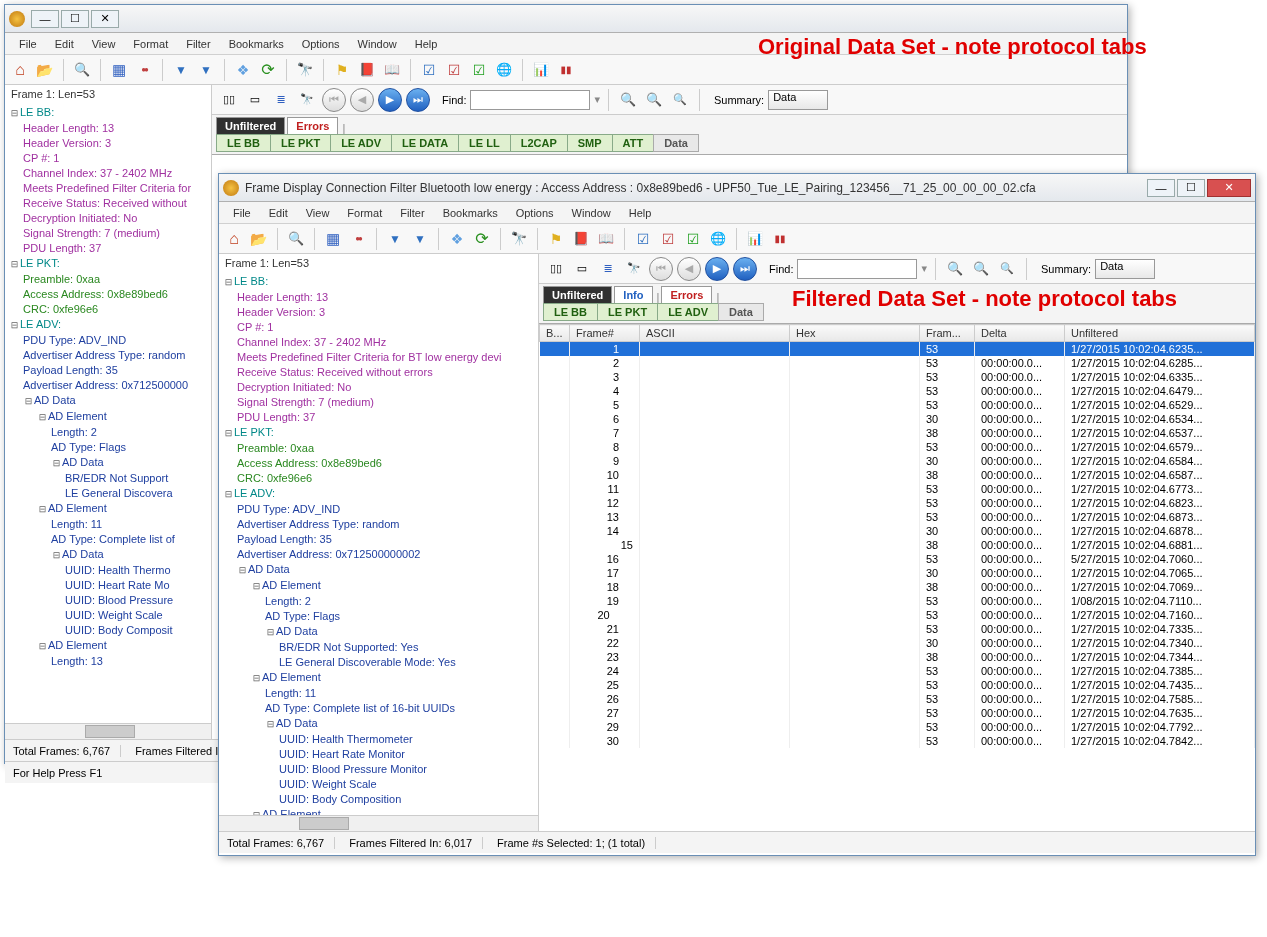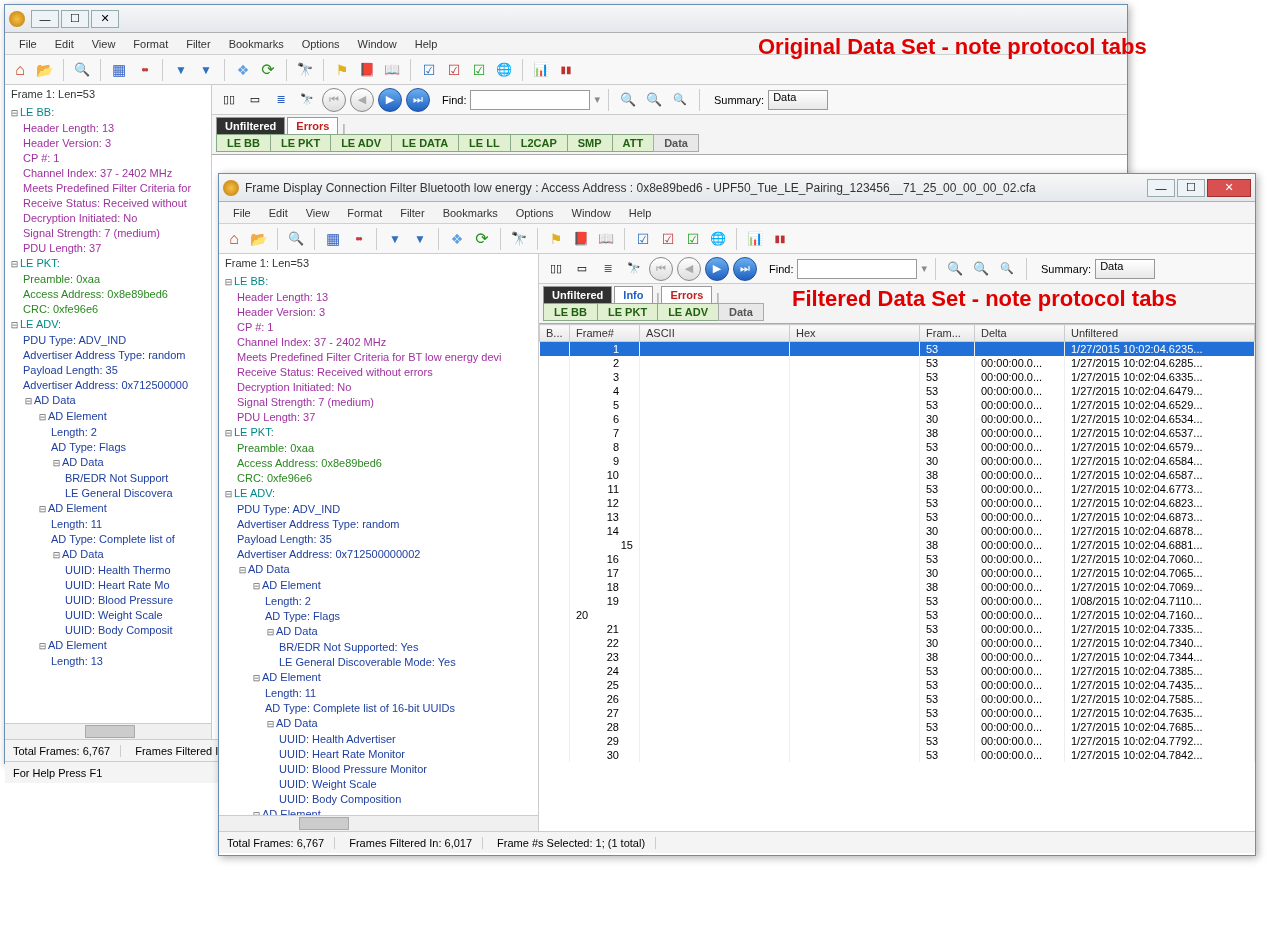--- a/index.html
+++ b/index.html
@@ -322,21 +322,21 @@
                         <li><span class="node c-blue">AD Type: Flags</span></li>
                         <li><span class="exp">⊟</span><span class="node c-blue">AD Data</span><ul>
                             <li><span class="node c-blue">BR/EDR Not Supported: Yes</span></li>
                             <li><span class="node c-blue">LE General Discoverable Mode: Yes</span></li>
                           </ul></li>
                       </ul></li>
                     <li><span class="exp">⊟</span><span class="node c-blue">AD Element</span><ul>
                         <li><span class="node c-blue">Length: 11</span></li>
                         <li><span class="node c-blue">AD Type: Complete list of 16-bit UUIDs</span></li>
                         <li><span class="exp">⊟</span><span class="node c-blue">AD Data</span><ul>
-                            <li><span class="node c-blue">UUID: Health Advertiser</span></li>
+                            <li><span class="node c-blue">UUID: Health Thermometer</span></li>
                             <li><span class="node c-blue">UUID: Heart Rate Monitor</span></li>
                             <li><span class="node c-blue">UUID: Blood Pressure Monitor</span></li>
                             <li><span class="node c-blue">UUID: Weight Scale</span></li>
                             <li><span class="node c-blue">UUID: Body Composition</span></li>
                           </ul></li>
                       </ul></li>
                     <li><span class="exp">⊟</span><span class="node c-blue">AD Element</span><ul>
                         <li><span class="node c-blue">Length: 13</span></li>
                       </ul></li>
                   </ul></li>
@@ -528,21 +528,21 @@
                 <td style="width:90px">00:00:00.0...</td>
                 <td>1/27/2015 10:02:04.6881...</td>
               </tr>
               <tr>
                 <td style="width:30px"></td>
                 <td style="width:70px;text-align:right;padding-right:20px">16</td>
                 <td style="width:150px"></td>
                 <td style="width:130px"></td>
                 <td style="width:55px">53</td>
                 <td style="width:90px">00:00:00.0...</td>
-                <td>1/27/2015 10:02:04.7060...</td>
+                <td>5/27/2015 10:02:04.7060...</td>
               </tr>
               <tr>
                 <td style="width:30px"></td>
                 <td style="width:70px;text-align:right;padding-right:20px">17</td>
                 <td style="width:150px"></td>
                 <td style="width:130px"></td>
                 <td style="width:55px">30</td>
                 <td style="width:90px">00:00:00.0...</td>
                 <td>1/27/2015 10:02:04.7065...</td>
               </tr>
@@ -559,21 +559,21 @@
                 <td style="width:30px"></td>
                 <td style="width:70px;text-align:right;padding-right:20px">19</td>
                 <td style="width:150px"></td>
                 <td style="width:130px"></td>
                 <td style="width:55px">53</td>
                 <td style="width:90px">00:00:00.0...</td>
                 <td>1/08/2015 10:02:04.7110...</td>
               </tr>
               <tr>
                 <td style="width:30px"></td>
-                <td style="width:70px;text-align:left;padding-right:8px">20</td>
+                <td style="width:70px;text-align:center;padding-right:8px">20</td>
                 <td style="width:150px"></td>
                 <td style="width:130px"></td>
                 <td style="width:55px">53</td>
                 <td style="width:90px">00:00:00.0...</td>
                 <td>1/27/2015 10:02:04.7160...</td>
               </tr>
               <tr>
                 <td style="width:30px"></td>
                 <td style="width:70px;text-align:right;padding-right:20px">21</td>
                 <td style="width:150px"></td>
@@ -628,29 +628,20 @@
                 <td>1/27/2015 10:02:04.7585...</td>
               </tr>
               <tr>
                 <td style="width:30px"></td>
                 <td style="width:70px;text-align:right;padding-right:20px">27</td>
                 <td style="width:150px"></td>
                 <td style="width:130px"></td>
                 <td style="width:55px">53</td>
                 <td style="width:90px">00:00:00.0...</td>
                 <td>1/27/2015 10:02:04.7635...</td>
-              </tr>
-              <tr>
-                <td style="width:30px"></td>
-                <td style="width:70px;text-align:right;padding-right:20px">28</td>
-                <td style="width:150px"></td>
-                <td style="width:130px"></td>
-                <td style="width:55px">53</td>
-                <td style="width:90px">00:00:00.0...</td>
-                <td>1/27/2015 10:02:04.7685...</td>
               </tr>
               <tr>
                 <td style="width:30px"></td>
                 <td style="width:70px;text-align:right;padding-right:20px">29</td>
                 <td style="width:150px"></td>
                 <td style="width:130px"></td>
                 <td style="width:55px">53</td>
                 <td style="width:90px">00:00:00.0...</td>
                 <td>1/27/2015 10:02:04.7792...</td>
               </tr>

